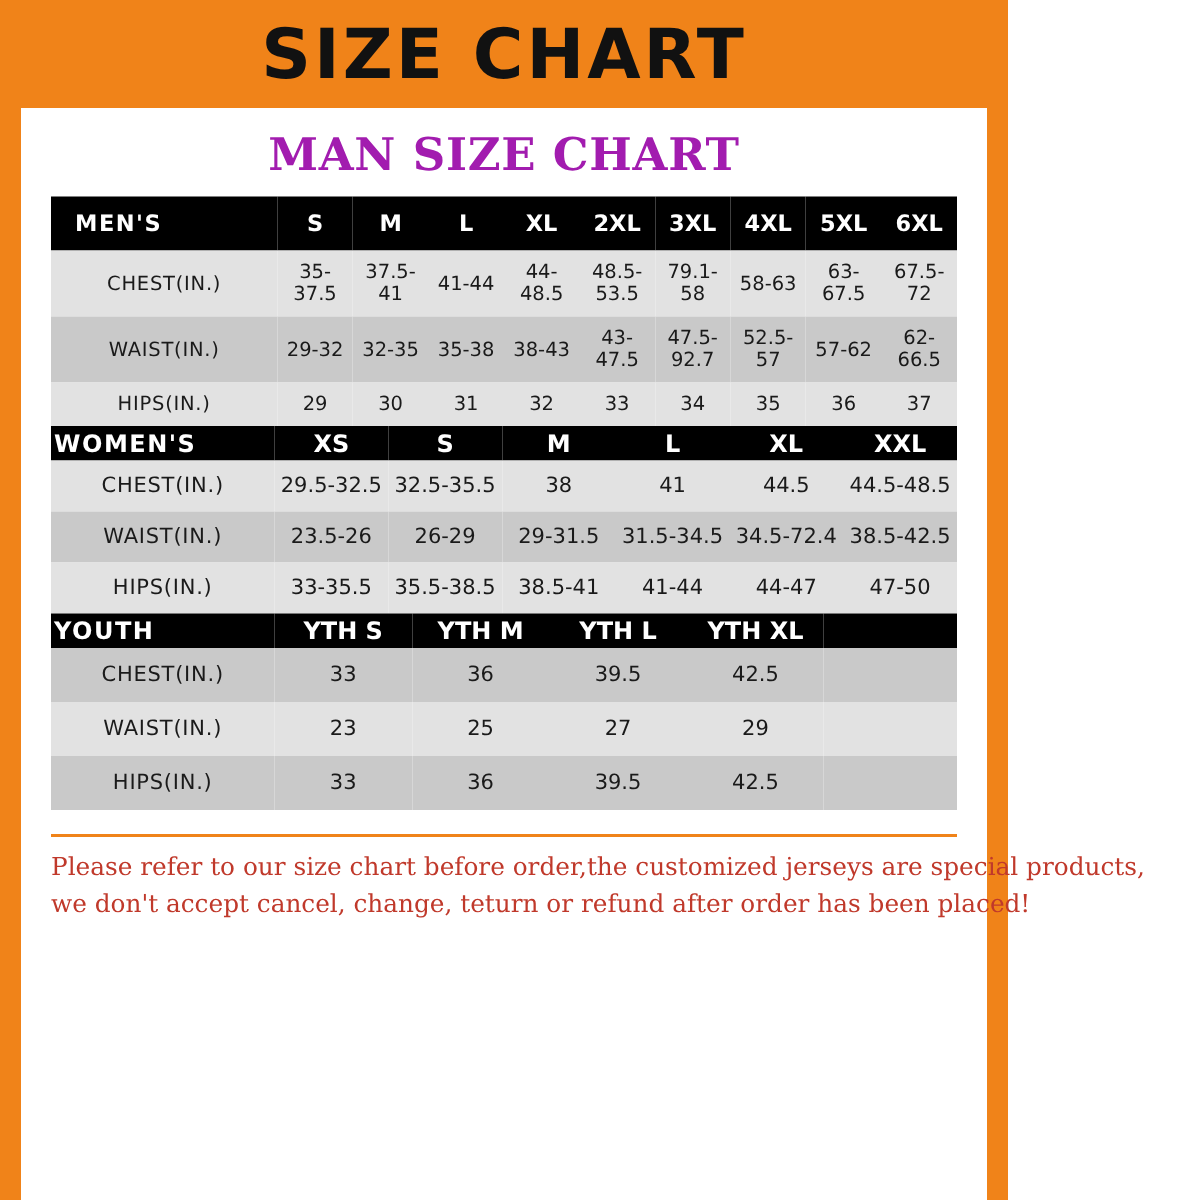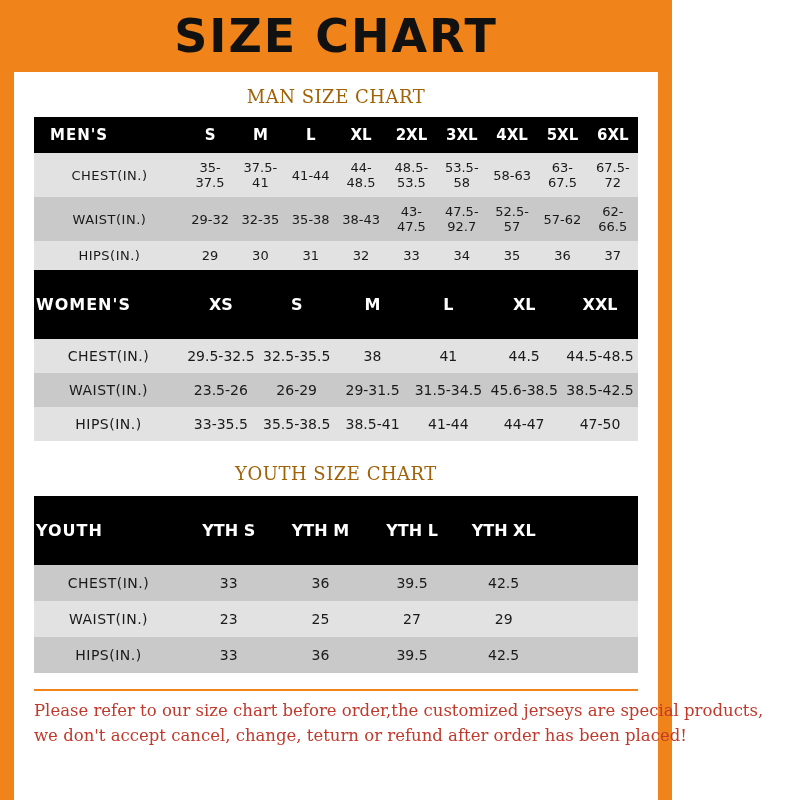--- a/index.html
+++ b/index.html
@@ -38,23 +38,23 @@
     color: #111111;
     line-height: 1;
   }
   .content {
     padding: 0 20px;
     box-sizing: border-box;
   }
   .section-title {
     text-align: center;
     font-family: "DejaVu Serif", serif;
-    font-weight: normal;
-    font-size: 18px;
-    color: #a16207;
+    font-weight: bold;
+    font-size: 30px;
+    color: #a21caf;
     letter-spacing: 0.5px;
   }
   .t1 { margin-top: 14px; margin-bottom: 10px; }
   .t2 { margin-top: 18px; margin-bottom: 12px; }
   .t3 { margin-top: 22px; margin-bottom: 12px; }
 
   table {
     border-collapse: collapse;
     width: 100%;
     table-layout: fixed;
@@ -85,21 +85,21 @@
   tbody td.rowlabel {
     text-align: center;
     letter-spacing: 0.5px;
   }
   tbody tr.odd { background: #e2e2e2; }
   tbody tr.even { background: #c9c9c9; }
 
   
   .tbl-women thead th, .tbl-youth thead th {
     font-size: 16px;
-    padding: 25px 2px;
+    padding: 2px 2px;
   }
   .tbl-women tbody td, .tbl-youth tbody td {
     font-size: 14px;
     padding: 9px 1px;
   }
   .tbl-youth tbody td { padding: 10px 1px; }
 
   .footer {
     margin-top: 16px;
     border-top: 2px solid #f08319;
@@ -140,21 +140,21 @@
         </tr>
       </thead>
       <tbody>
         <tr class="odd">
           <td class="rowlabel">CHEST(IN.)</td>
           <td>35-37.5</td>
           <td>37.5-41</td>
           <td>41-44</td>
           <td>44-48.5</td>
           <td>48.5-53.5</td>
-          <td>53.5-58</td>
+          <td>79.1-58</td>
           <td>58-63</td>
           <td>63-67.5</td>
           <td>67.5-72</td>
         </tr>
         <tr class="even">
           <td class="rowlabel">WAIST(IN.)</td>
           <td>29-32</td>
           <td>32-35</td>
           <td>35-38</td>
           <td>38-43</td>
@@ -200,36 +200,35 @@
           <td>41</td>
           <td>44.5</td>
           <td>44.5-48.5</td>
         </tr>
         <tr class="even">
           <td class="rowlabel">WAIST(IN.)</td>
           <td>23.5-26</td>
           <td>26-29</td>
           <td>29-31.5</td>
           <td>31.5-34.5</td>
-          <td>45.6-38.5</td>
+          <td>34.5-72.4</td>
           <td>38.5-42.5</td>
         </tr>
         <tr class="odd">
           <td class="rowlabel">HIPS(IN.)</td>
           <td>33-35.5</td>
           <td>35.5-38.5</td>
           <td>38.5-41</td>
           <td>41-44</td>
           <td>44-47</td>
           <td>47-50</td>
         </tr>
       </tbody>
     </table>
 
-    <div class="section-title t3">YOUTH SIZE CHART</div>
     <table class="tbl-youth">
       <thead>
         <tr>
           <th class="rowhead" style="width:24%">YOUTH</th>
           <th>YTH S</th>
           <th>YTH M</th>
           <th>YTH L</th>
           <th>YTH XL</th>
           <th style="width:14%"></th>
         </tr>

